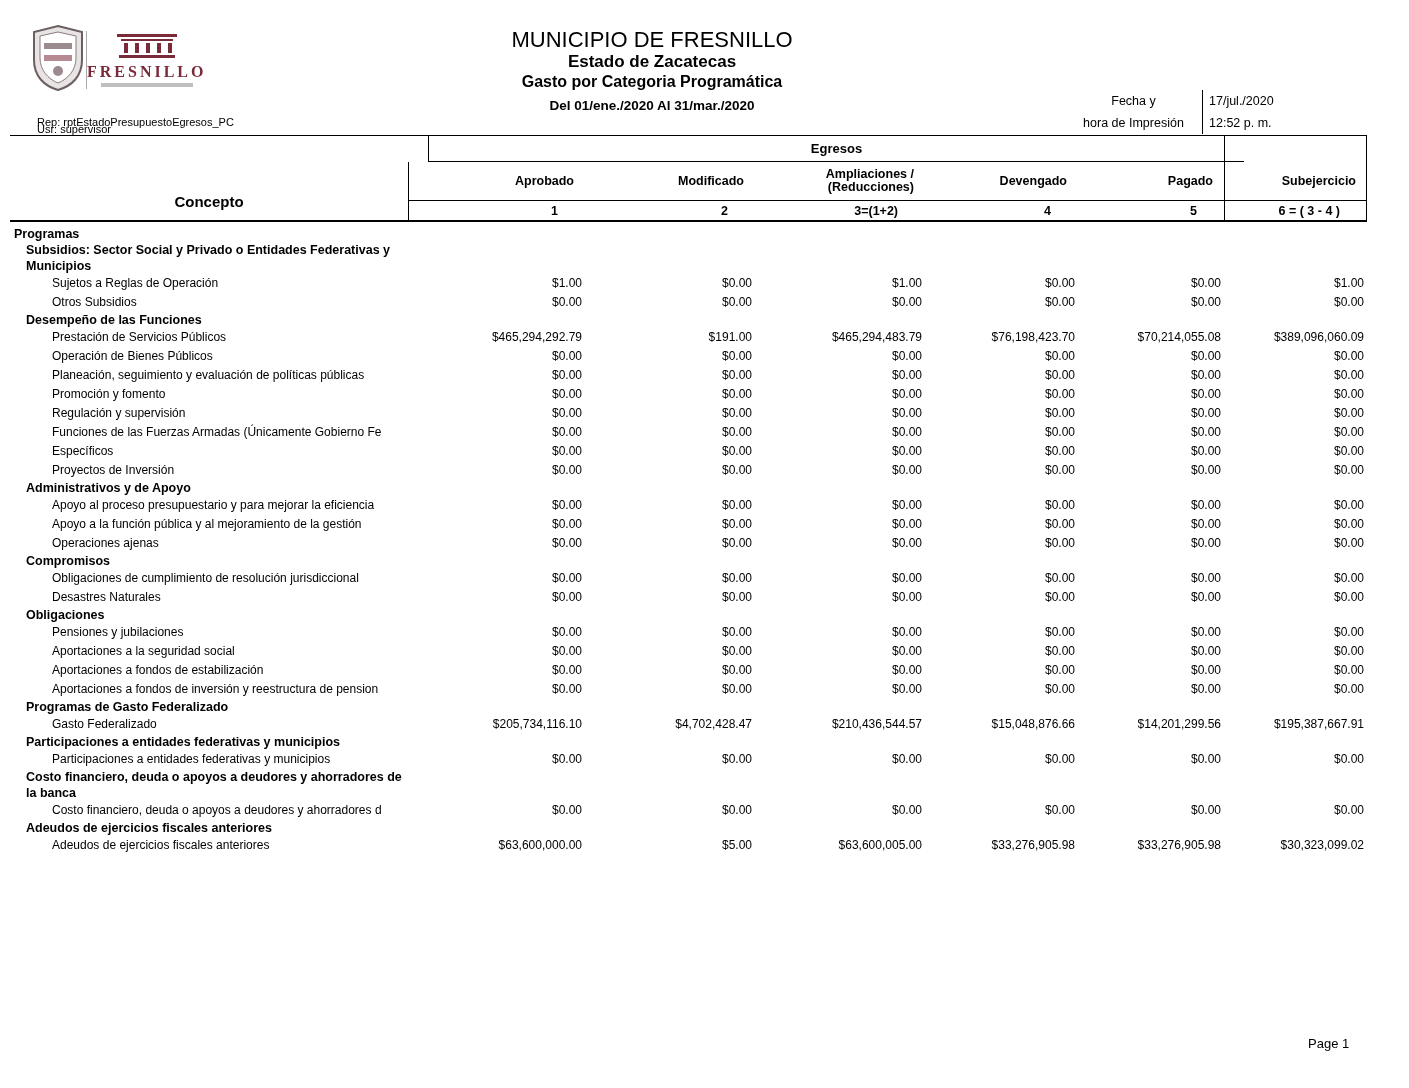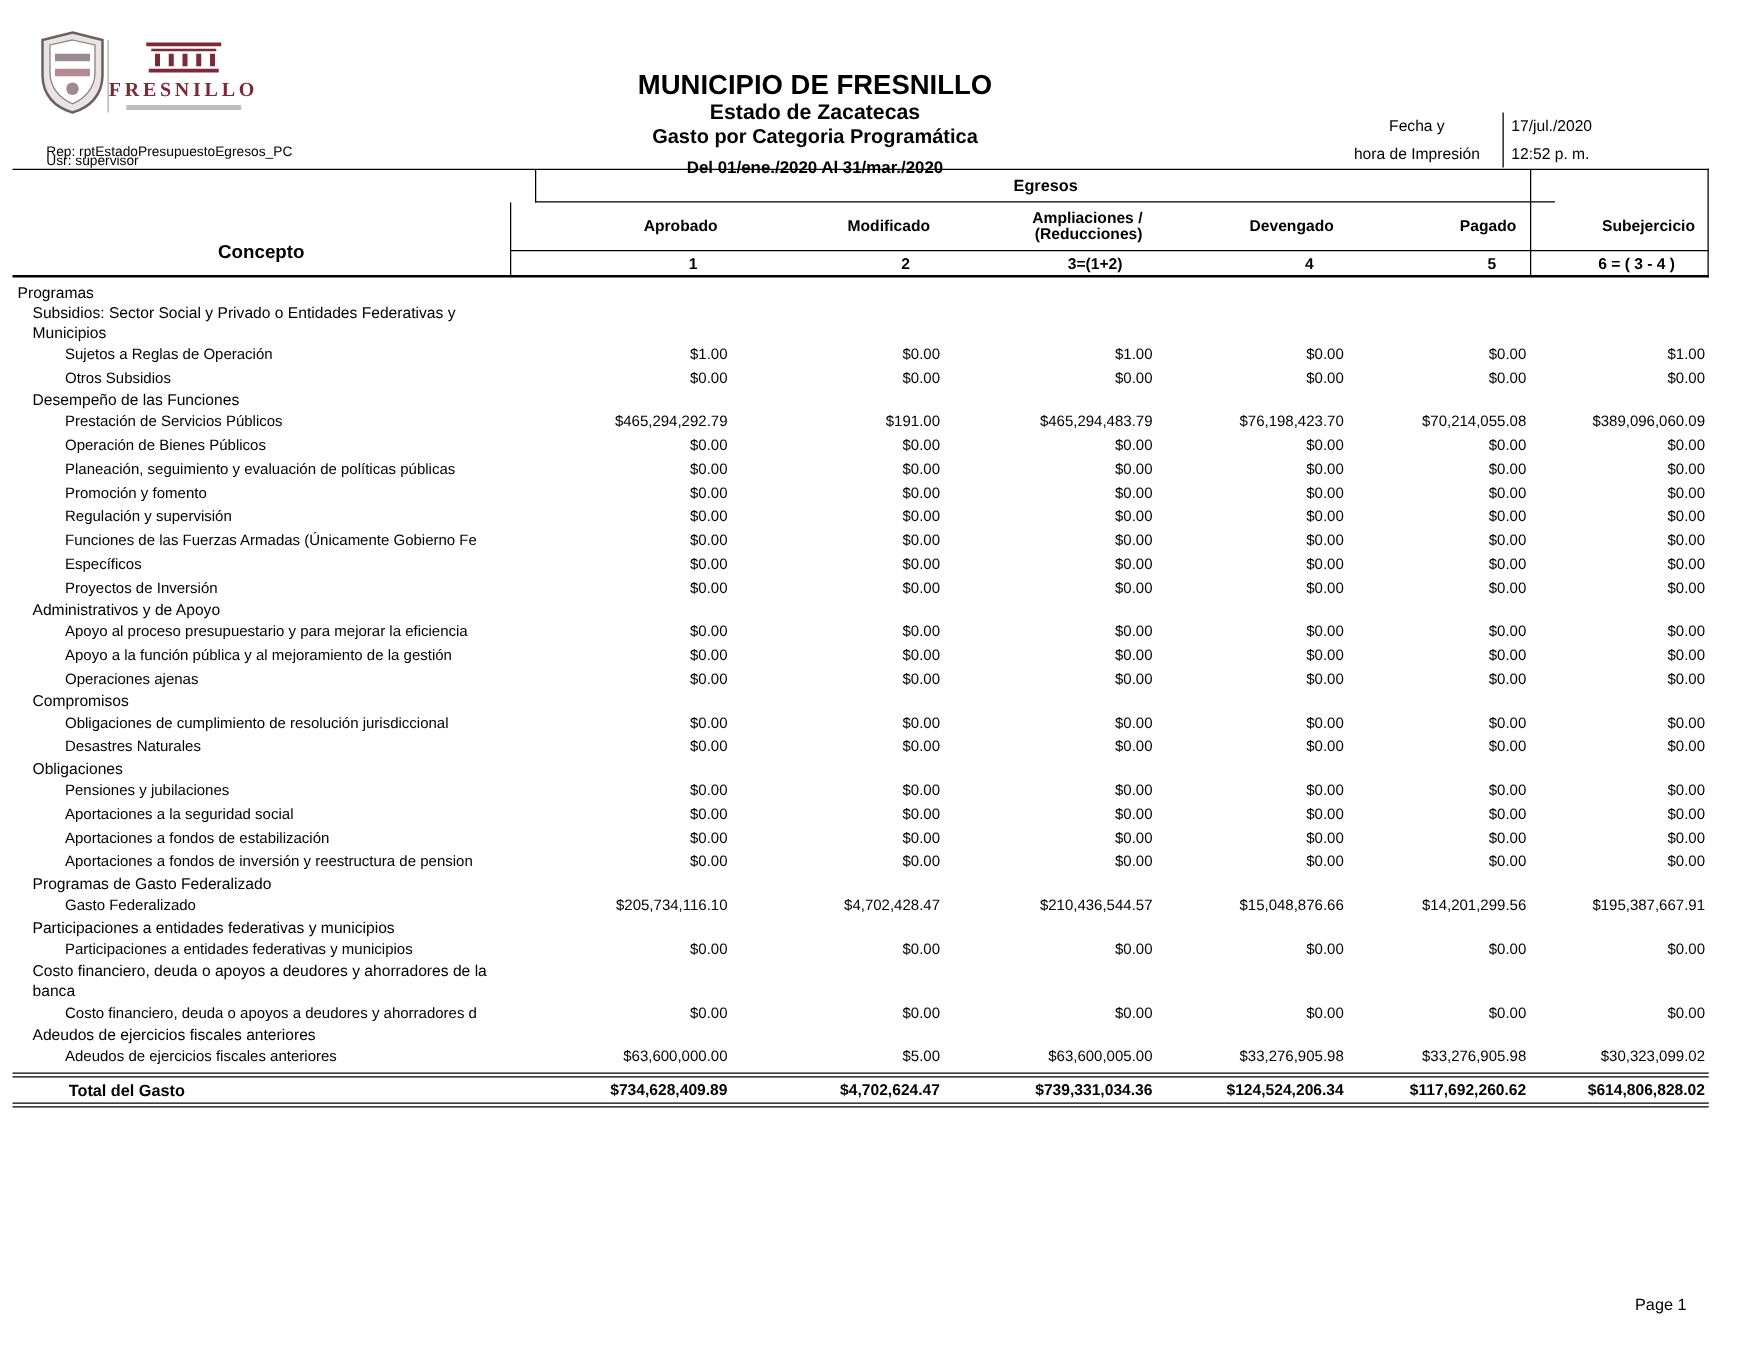--- a/index.html
+++ b/index.html
@@ -13,21 +13,21 @@
   .logos { position:absolute; left:30px; top:24px; display:flex; align-items:center; gap:0; }
   .logo-divider { width:1px; height:58px; background:#aaa; }
   .fresnillo-logo { display:flex; flex-direction:column; align-items:center; }
   .fresnillo-wordmark {
     font-family:"Liberation Serif", serif; font-weight:bold; font-size:16px;
     letter-spacing:3px; color:#7a2a38; line-height:18px;
   }
   .fresnillo-tagline { width:92px; height:4px; background:#8a8a8a; opacity:.55; margin-top:2px; }
 
   .title-block { position:absolute; left:402px; top:28px; width:500px; text-align:center; }
-  .t-muni  { font-size:22px; font-weight:bold; line-height:24px;margin-top:28px; }
+  .t-muni  { font-size:22px; font-weight:normal; line-height:24px; }
   .t-state { font-size:17px; font-weight:bold; line-height:20px; }
   .t-report{ font-size:16px; font-weight:bold; line-height:19px; margin-top:0; }
   .t-period{ font-size:13.5px; font-weight:bold; line-height:17px; margin-top:6px; }
 
   .print-info { position:absolute; left:1072px; top:90px; display:flex; font-size:12.5px; }
   .pi-labels { width:130px; text-align:center; padding-right:7px; }
   .pi-labels div, .pi-values div { line-height:22px; }
   .pi-values { border-left:1px solid #000; padding-left:6px; min-width:92px; }
 
   .rep-line { position:absolute; left:37px; top:116px; font-size:11px; line-height:12px; }
@@ -72,21 +72,21 @@
   }
   .vline { position:absolute; left:1214px; top:0; width:1px; height:100%; background:#000; }
 
   .tbody { padding-top:4px; }
   .trow { display:grid; grid-template-columns:398px 177px 170px 170px 153px 146px 143px; }
   .trow.item { height:19px; }
   .trow.item .cl { font-size:12px; line-height:19px; white-space:nowrap; overflow:hidden; }
   .trow.section { min-height:16px; }
   .trow.section .cl {
     grid-column:1 / -1; max-width:398px;
-    font-weight:normal; font-size:12.5px; line-height:16px;
+    font-weight:bold; font-size:12.5px; line-height:16px;
   }
   .ind0 .cl { padding-left:4px; }
   .ind1 .cl { padding-left:16px; }
   .ind2 .cl { padding-left:42px; }
   .cv { text-align:right; font-size:12px; line-height:19px; padding-right:3px; }
 
   .total-row {
     display:grid; grid-template-columns:398px 177px 170px 170px 153px 146px 143px;
     border-top:4px double #000; border-bottom:4px double #000;
     margin-top:3px; height:28px; font-weight:bold; align-items:center;
@@ -408,25 +408,16 @@
           <div class="cl">Adeudos de ejercicios fiscales anteriores</div>
           <div class="cv">$63,600,000.00</div>
           <div class="cv">$5.00</div>
           <div class="cv">$63,600,005.00</div>
           <div class="cv">$33,276,905.98</div>
           <div class="cv">$33,276,905.98</div>
           <div class="cv">$30,323,099.02</div>
         </div>
       </div>
 
-    <div class="total-row">
-      <div class="cl">Total del Gasto</div>
-    <div class="cv">$734,628,409.89</div>
-        <div class="cv">$4,702,624.47</div>
-        <div class="cv">$739,331,034.36</div>
-        <div class="cv">$124,524,206.34</div>
-        <div class="cv">$117,692,260.62</div>
-        <div class="cv">$614,806,828.02</div>
-      </div>
   </div>
 
   <div class="page-footer">Page 1</div>
 </div>
 
 </body></html>

